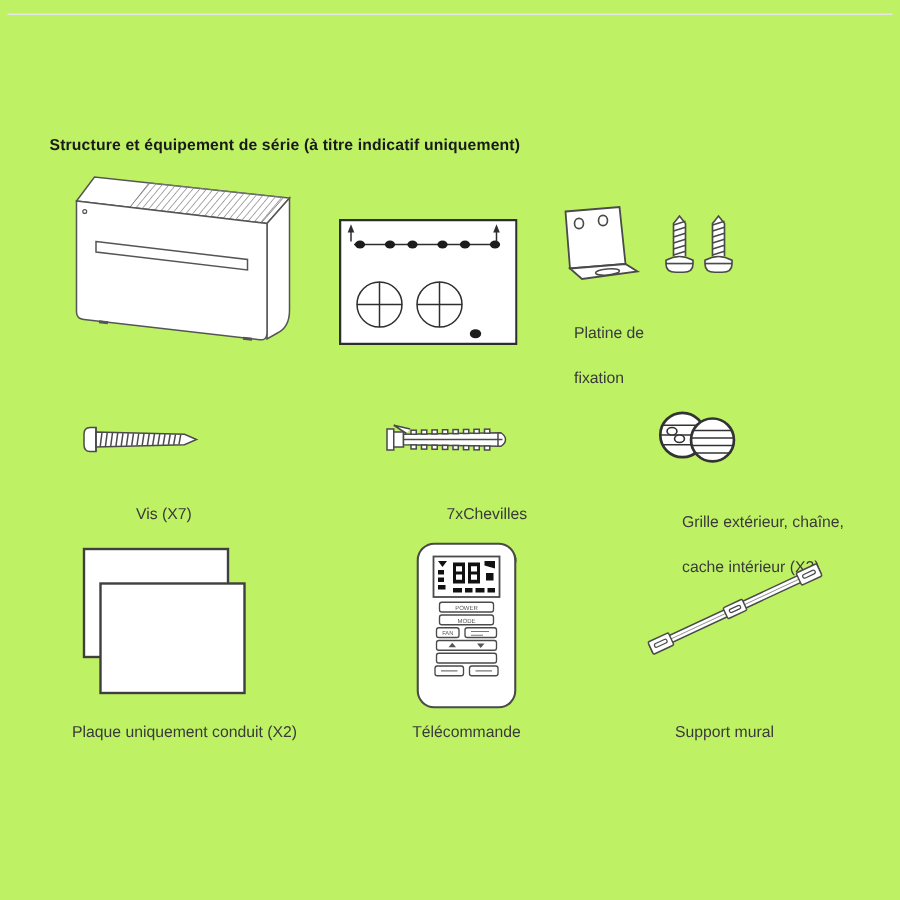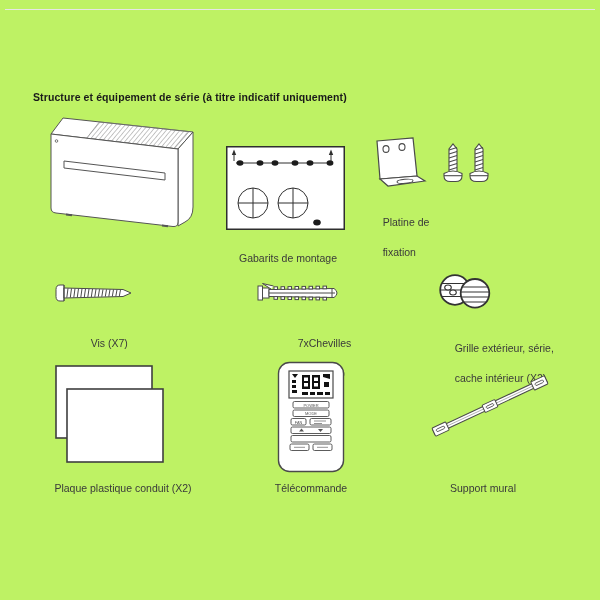--- a/index.html
+++ b/index.html
@@ -67,21 +67,20 @@
       </g>
       <circle cx="27" cy="57" r="15" fill="none" stroke="#2e2e2e" stroke-width="1"></circle>
       <line x1="12" y1="57" x2="42" y2="57" stroke="#2e2e2e" stroke-width="1"></line>
       <line x1="27" y1="42" x2="27" y2="72" stroke="#2e2e2e" stroke-width="1"></line>
       <circle cx="67" cy="57" r="15" fill="none" stroke="#2e2e2e" stroke-width="1"></circle>
       <line x1="52" y1="57" x2="82" y2="57" stroke="#2e2e2e" stroke-width="1"></line>
       <line x1="67" y1="42" x2="67" y2="72" stroke="#2e2e2e" stroke-width="1"></line>
       <ellipse cx="91" cy="76.5" rx="3.8" ry="3" fill="#1c1c1c"></ellipse>
     </svg>
   </div>
-  <div class="lbl center" style="left:218px;top:251px;width:140px;">Gabarits de montage</div>
 
   <div class="item" style="left:376px;top:136px;width:56px;height:56px;">
     <svg width="56" height="56" viewBox="0 0 56 56">
       <polygon points="1,5 37,2 41,40 4,43" class="lnw" stroke-width="1.2"></polygon>
       <polygon points="4,43 41,40 49,45 12,50" class="lnw" stroke-width="1.2"></polygon>
       <ellipse cx="10" cy="13" rx="3" ry="3.4" class="ln" stroke-width="1.1"></ellipse>
       <ellipse cx="26" cy="11" rx="3" ry="3.4" class="ln" stroke-width="1.1"></ellipse>
       <ellipse cx="29" cy="45.3" rx="8" ry="2" class="ln" stroke-width="1" transform="rotate(-5 29 45.3)"></ellipse>
     </svg>
   </div>
@@ -176,31 +175,31 @@
       <circle cx="36" cy="27.3" r="14.3" fill="#fff" stroke="#333" stroke-width="1.8"></circle>
       <g clip-path="url(#gcB)" stroke="#333" stroke-width="1.1">
         <line x1="21" y1="21" x2="51" y2="21"></line>
         <line x1="21" y1="26" x2="51" y2="26"></line>
         <line x1="21" y1="31" x2="51" y2="31"></line>
         <line x1="21" y1="36" x2="51" y2="36"></line>
       </g>
     </svg>
   </div>
   <div class="lbl" style="left:443px;top:326px;width:135px;">
-    <span>Grille extérieur, série,</span><br>
+    <span>Grille extérieur, chaîne,</span><br>
     <span>cache intérieur (X2)</span>
   </div>
 
   <div class="item" style="left:52px;top:362px;width:115px;height:102px;">
     <svg width="115" height="102" viewBox="0 0 115 102">
       <rect x="4" y="4" width="96" height="72" fill="#fff" stroke="#3f3f3f" stroke-width="1.6"></rect>
       <rect x="15" y="27" width="96" height="73" fill="#fff" stroke="#3f3f3f" stroke-width="1.6"></rect>
     </svg>
   </div>
-  <div class="lbl center" style="left:28px;top:481px;width:190px;">Plaque plastique conduit (X2)</div>
+  <div class="lbl center" style="left:28px;top:481px;width:190px;">Plaque uniquement conduit (X2)</div>
 
   <div class="item" style="left:277px;top:361px;width:68px;height:112px;">
     <svg width="68" height="112" viewBox="0 0 68 112">
       <rect x="1.5" y="1.5" width="65" height="109" rx="11" fill="#fff" stroke="#4a4a4a" stroke-width="1.4"></rect>
       <g>
         <rect x="12" y="10" width="44" height="27" fill="#fff" stroke="#4a4a4a" stroke-width="1.2"></rect>
         <g fill="#111">
           <polygon points="15,13 21,13 18,17"></polygon>
           <rect x="15" y="19" width="4" height="3"></rect>
           <rect x="15" y="24" width="4" height="3"></rect>

